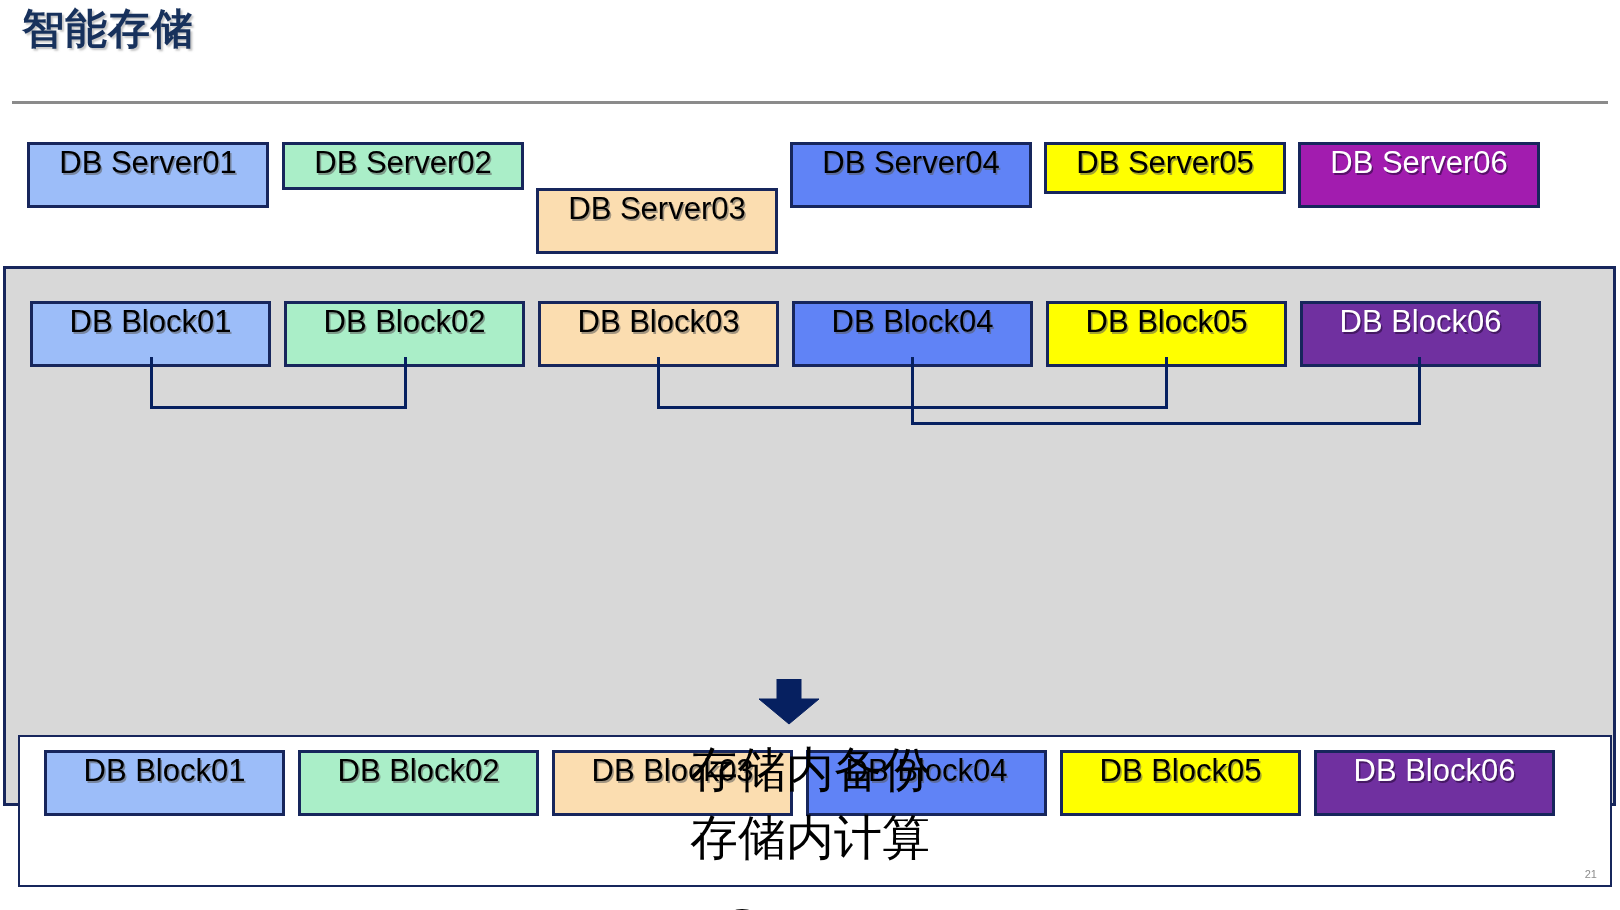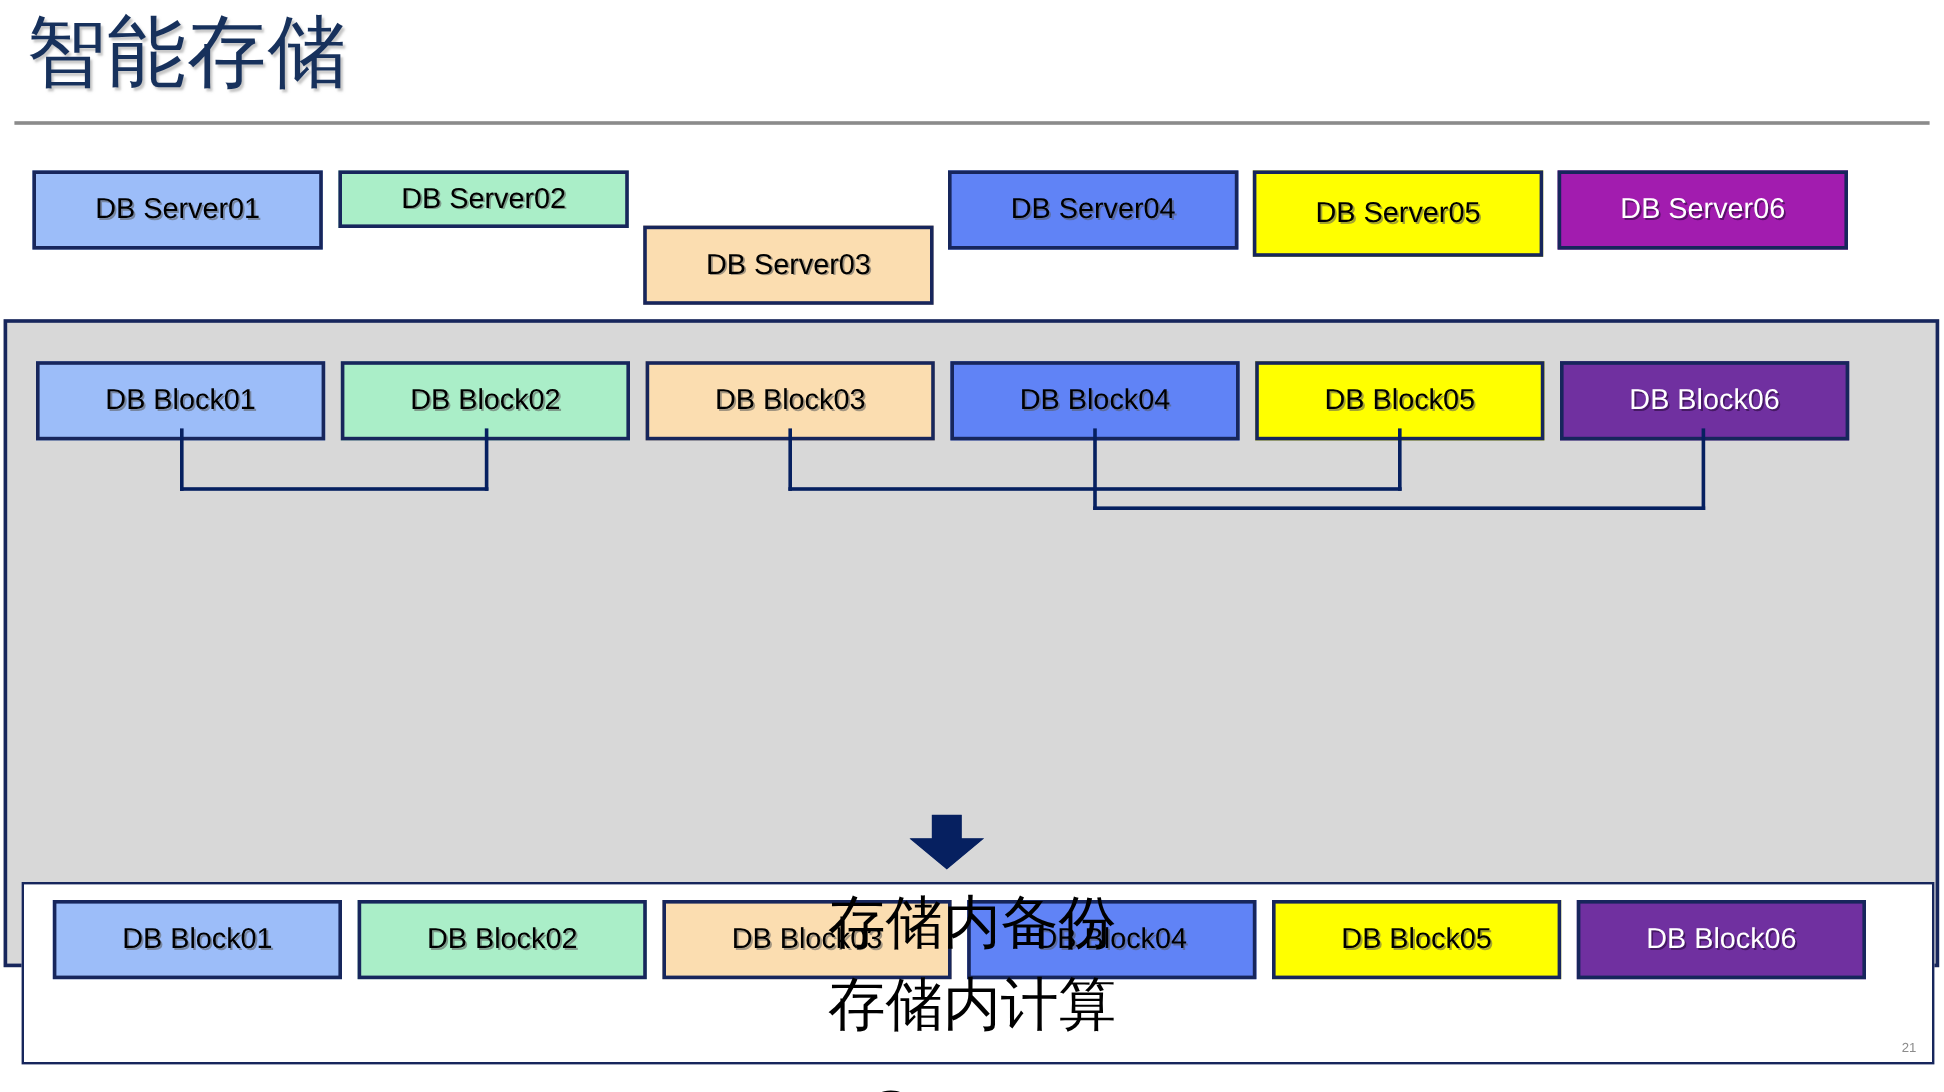--- a/index.html
+++ b/index.html
@@ -13,46 +13,46 @@
     position: relative;
     overflow: hidden;
     font-family: "Liberation Sans", "DejaVu Sans", sans-serif;
   }
 
   
   #slide-title {
     position: absolute;
     left: 22px;
     top: 4px;
-    font-size: 66px;
+    font-size: 42px;
     line-height: 1.2;
     color: #17315c;
-    font-weight: 400;
+    font-weight: 700;
     letter-spacing: 1px;
     text-shadow: 2px 2px 2px rgba(150,150,150,0.55);
     white-space: nowrap;
   }
   #title-rule {
     position: absolute;
     left: 12px;
     top: 101px;
     width: 1596px;
     height: 3px;
     background: #8b8b8b;
   }
 
   
   .chip {
     position: absolute;
     border: 3px solid #17265c;
     box-sizing: border-box;
     display: flex;
-    align-items: center;
+    align-items: flex-start;
     justify-content: center;
-    font-size: 24px;
+    font-size: 31px;
     color: #000000;
     text-shadow: 1.5px 1.5px 0.5px rgba(90,90,90,0.55);
     white-space: nowrap;
   }
   .chip.on-purple {
     color: #ffffff;
     text-shadow: 1.5px 1.5px 0.5px rgba(40,10,60,0.6);
   }
 
   
@@ -139,21 +139,21 @@
     </div>
     <div class="chip" style="left: 282px; top: 142px; width: 242px; height: 48px; background: rgb(170, 238, 200); color: rgb(0, 0, 0);">
       <span>DB Server02</span>
     </div>
     <div class="chip" style="left: 536px; top: 142px; width: 242px; height: 66px; background: rgb(251, 221, 176); color: rgb(0, 0, 0); margin-top: 46px;">
       <span>DB Server03</span>
     </div>
     <div class="chip" style="left: 790px; top: 142px; width: 242px; height: 66px; background: rgb(96, 131, 246); color: rgb(0, 0, 0);">
       <span>DB Server04</span>
     </div>
-    <div class="chip" style="left: 1044px; top: 142px; width: 242px; height: 72px; background: rgb(255, 255, 0); color: rgb(0, 0, 0);">
+    <div class="chip" style="left: 1044px; top: 142px; width: 242px; height: 52px; background: rgb(255, 255, 0); color: rgb(0, 0, 0);">
       <span>DB Server05</span>
     </div>
     <div class="chip on-purple" style="left: 1298px; top: 142px; width: 242px; height: 66px; background: #a21caf; color: rgb(255, 255, 255);">
       <span>DB Server06</span>
     </div>
   </div>
 
 <div id="storage-container">
 
   <div id="blocks-primary-row">

